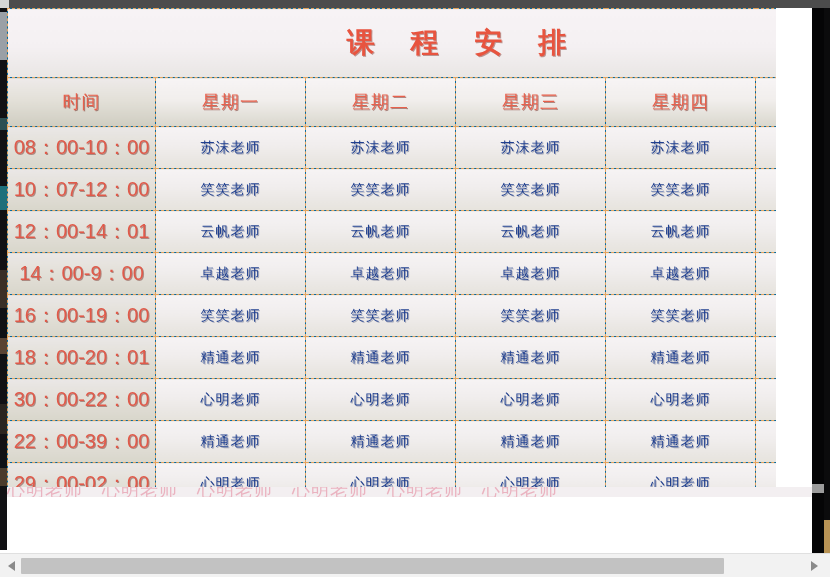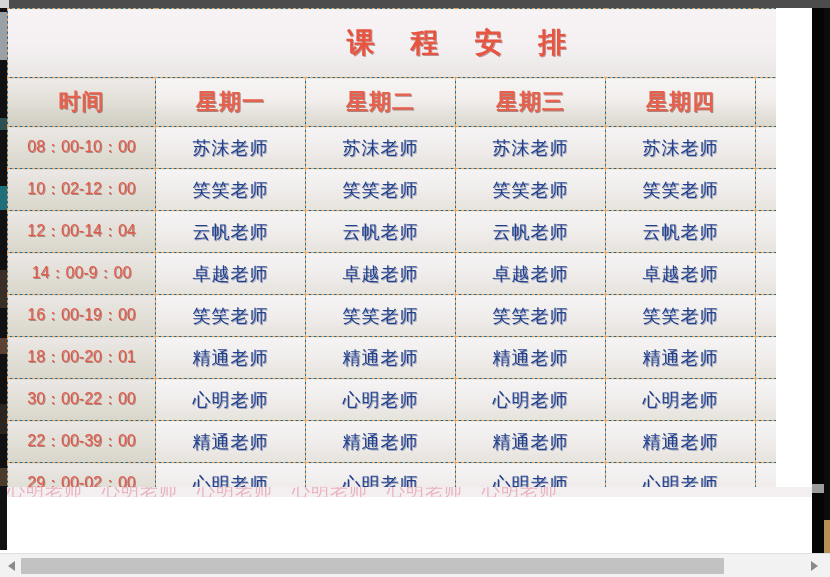--- a/index.html
+++ b/index.html
@@ -118,44 +118,44 @@
 
   
   tr.head-row td {
     height: 48px;
     background: linear-gradient(to bottom, #f7f4f5 0%, #f1eeec 45%, #d9d7cd 100%);
   }
   tr.head-row td.time-col {
     background: linear-gradient(to bottom, #eeeae9 0%, #e3e0d8 45%, #cfcdc1 100%);
   }
   .head-text {
-    font-size: 22px;
-    font-weight: bold;
+    font-size: 18px;
+    font-weight: normal;
     color: #e8604c;
     text-shadow: 1px 1px 0 rgba(110,35,28,0.5);
     letter-spacing: 1px;
   }
 
   
   tr.body-row td {
     height: 41px;
     background: linear-gradient(to bottom, #f6f3f4 0%, #f1eeee 40%, #e6e3dd 100%);
   }
   tr.body-row td.time-col {
     background: linear-gradient(to bottom, #eae7e6 0%, #e4e1da 40%, #d8d6cb 100%);
   }
 
   .time-text {
-    font-size: 16px;
+    font-size: 20px;
     color: #e05a4a;
     text-shadow: 1px 1px 0 rgba(110,35,28,0.45);
     letter-spacing: 0px;
   }
   .teacher-text {
-    font-size: 18px;
+    font-size: 14px;
     color: #1f3f8f;
     text-shadow: 1px 1px 0 rgba(25,40,90,0.35);
     letter-spacing: 1px;
   }
 
   
   .ghost-row {
     position: absolute;
     left: 7px; top: 487px;
     width: 805px; height: 10px;
@@ -260,30 +260,30 @@
         <tr class="body-row">
           <td class="time-col"><span class="time-text">08：00-10：00</span></td>
           <td><span class="teacher-text">苏沫老师</span></td>
           <td><span class="teacher-text">苏沫老师</span></td>
           <td><span class="teacher-text">苏沫老师</span></td>
           <td><span class="teacher-text">苏沫老师</span></td>
           <td><span class="teacher-text">苏沫老师</span></td>
         </tr>
 
         <tr class="body-row">
-          <td class="time-col"><span class="time-text">10：02-12：00</span></td>
-          <td><span class="teacher-text">笑笑老师</span></td>
-          <td><span class="teacher-text">笑笑老师</span></td>
-          <td><span class="teacher-text">笑笑老师</span></td>
-          <td><span class="teacher-text">笑笑老师</span></td>
-          <td><span class="teacher-text">笑笑老师</span></td>
-        </tr>
-
-        <tr class="body-row">
-          <td class="time-col"><span class="time-text">12：00-14：04</span></td>
+          <td class="time-col"><span class="time-text">10：07-12：00</span></td>
+          <td><span class="teacher-text">笑笑老师</span></td>
+          <td><span class="teacher-text">笑笑老师</span></td>
+          <td><span class="teacher-text">笑笑老师</span></td>
+          <td><span class="teacher-text">笑笑老师</span></td>
+          <td><span class="teacher-text">笑笑老师</span></td>
+        </tr>
+
+        <tr class="body-row">
+          <td class="time-col"><span class="time-text">12：00-14：01</span></td>
           <td><span class="teacher-text">云帆老师</span></td>
           <td><span class="teacher-text">云帆老师</span></td>
           <td><span class="teacher-text">云帆老师</span></td>
           <td><span class="teacher-text">云帆老师</span></td>
           <td><span class="teacher-text">云帆老师</span></td>
         </tr>
 
         <tr class="body-row">
           <td class="time-col"><span class="time-text">14：00-9：00</span></td>
           <td><span class="teacher-text">卓越老师</span></td>

